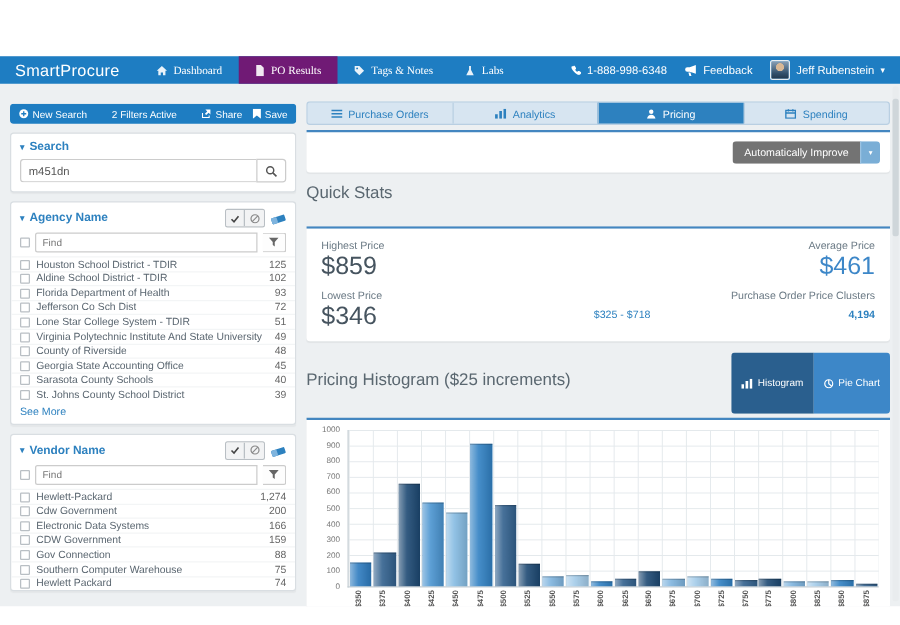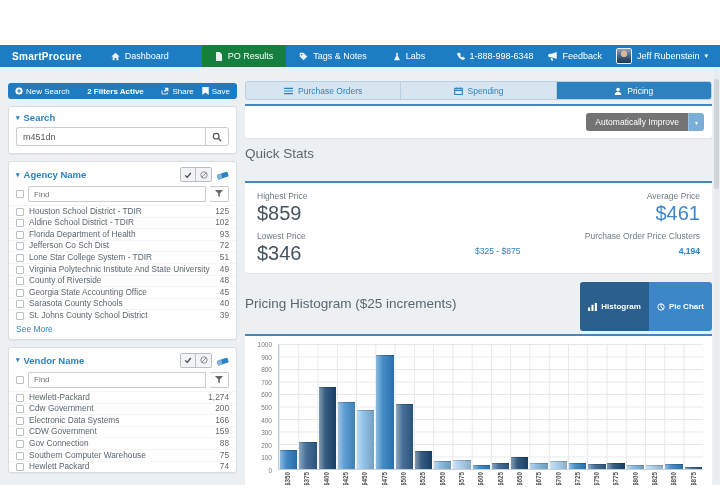--- a/index.html
+++ b/index.html
@@ -1,36 +1,36 @@
 <!DOCTYPE html>
 <html><head>
 <meta charset="utf-8">
 <style>
   * { box-sizing: border-box; margin: 0; padding: 0; }
   html,body { width:720px; height:500px; background:#fff; font-family:"Liberation Sans",sans-serif; overflow:hidden; }
   .app { position:absolute; top:45px; left:0; width:720px; height:440px; background:#edf0f2; }
 
   
   .navbar { position:absolute; top:0; left:0; right:0; height:22px; background:#1e7dc2; display:flex; align-items:center; color:#fff; }
-  .brand { font-size:10px; font-weight:bold; padding:0 16px 0 12px; letter-spacing:.3px; }
+  .brand { font-size:13px; font-weight:normal; padding:0 16px 0 12px; letter-spacing:.3px; }
   .nav-items { display:flex; height:100%; }
-  .nav-item { display:flex; align-items:center; gap:5px; padding:1px 13px; font-size:9px; height:100%; cursor:pointer; }
-  .nav-item.active { background:#15803d;margin-left:20px; }
+  .nav-item { display:flex; align-items:center; gap:5px; padding:1px 13px; font-size:9px; height:100%; cursor:pointer;font-family:Liberation Serif, serif; }
+  .nav-item.active { background:#701a75; }
   .nav-item .icon { display:flex; opacity:.9; }
   .nav-right { margin-left:auto; display:flex; align-items:center; gap:14px; padding-right:12px; font-size:9px; }
   .nav-right .nr { display:flex; align-items:center; gap:5px; }
   .avatar { width:16px; height:16px; border-radius:2px; background:
       radial-gradient(circle at 50% 34%, #d8b896 0 26%, transparent 30%),
       linear-gradient(180deg,#8aa0b5 0%,#33506b 70%,#23394e 100%); border:1px solid #e8eef3; }
   .caret { font-size:7px; }
 
   
   .sidebar { position:absolute; left:8px; top:38px; width:229px; bottom:0; overflow:hidden; }
   .filter-actions { height:16px; background:#1e7dc2; border-radius:3px; color:#fff; display:flex; align-items:center; font-size:8px; padding:0 7px; gap:8px; }
-  .fa-center { flex:1; text-align:center;font-weight:bold; }
+  .fa-center { flex:1; text-align:center; }
   .fa-btn { display:flex; align-items:center; gap:3px; cursor:pointer; }
   .panel { background:#fff; border:1px solid #d9dee2; border-radius:3px; margin-top:7px; box-shadow:0 1px 1px rgba(0,0,0,.04); }
   .panel-header { display:flex; align-items:center; gap:4px; padding:5px 7px 4px; font-size:9.5px; font-weight:bold; color:#2d81bf; }
   .ph-caret { font-size:7px; color:#2d81bf; }
   .hdr-controls { margin-left:auto; display:flex; align-items:center; gap:4px; }
   .btn-group { display:flex; border:1px solid #b9bfc4; border-radius:2px; overflow:hidden; }
   .mini-btn { width:15px; height:13px; background:#f2f3f4; display:flex; align-items:center; justify-content:center; border-right:1px solid #b9bfc4; cursor:pointer; }
   .mini-btn:last-child { border-right:none; }
   .search-row { display:flex; padding:0 7px 7px; }
   .search-input { flex:1; height:19px; border:1px solid #ccc; border-right:none; border-radius:3px 0 0 3px; font-size:9px; padding:0 6px; color:#555; font-family:"Liberation Sans",sans-serif; }
@@ -61,21 +61,21 @@
   .stat-row { display:flex; justify-content:space-between; margin-bottom:6px; }
   .stat { }
   .stat.right { text-align:right; }
   .stat-label { font-size:8.5px; color:#6b7a85; margin-bottom:1px; }
   .stat-value { font-size:20px; color:#46545f; }
   .stat-value.blue { color:#3d87c8; }
   .clusters-vals { display:flex; justify-content:space-between; width:225px; margin-top:5px; font-size:8.5px; color:#2d81bf; }
   .clusters-count { font-weight:bold; }
   .hist-head { display:flex; align-items:flex-end; justify-content:space-between; margin-top:9px; padding-bottom:3px; }
   .toggle { display:flex; border-radius:3px; overflow:hidden; }
-  .tgl { display:flex; align-items:center; gap:4px; font-size:8px; padding:20px 8px; color:#fff; cursor:pointer;font-weight:bold; }
+  .tgl { display:flex; align-items:center; gap:4px; font-size:8px; padding:20px 8px; color:#fff; cursor:pointer; }
   .tgl.on { background:#2a5f8e; }
   .tgl.off { background:#3d87c8; }
 
   
   .chart-card { position:relative; height:192px; }
   .plot { position:absolute; left:33px; top:8px; right:9px; bottom:56px;
           border-left:1px solid #c5ced4; border-bottom:1px solid #c5ced4;
           background-image:
             linear-gradient(to right, #e4e9ec 1px, transparent 1px),
             linear-gradient(to bottom, #e4e9ec 1px, transparent 1px);
@@ -396,34 +396,42 @@
           <span class="icon">
             <svg width="9" height="8" viewBox="0 0 10 9">
               <path stroke="currentColor" stroke-width="1.4" d="M0 1.5h10M0 4.5h10M0 7.5h10"></path>
             </svg>
           </span>
           <span>Purchase Orders</span>
         </div>
         <div class="tab">
           <span class="icon">
             <svg width="9" height="8" viewBox="0 0 10 9">
-              <rect x="0.7" y="1.5" width="8.6" height="7" fill="none" stroke="currentColor" stroke-width="1.2"></rect>
-              <path stroke="currentColor" stroke-width="1.2" d="M0.7 3.8h8.6M3 0.5v2M7 0.5v2"></path>
-            </svg>
-          </span>
-          <span>Spending</span>
+              <path fill="currentColor" d="M0 5h2.4v4H0zM3.8 2h2.4v7H3.8zM7.6 0H10v9H7.6z"></path>
+            </svg>
+          </span>
+          <span>Analytics</span>
         </div>
         <div class="tab active">
           <span class="icon">
             <svg width="8" height="8" viewBox="0 0 10 10">
               <circle cx="5" cy="3" r="2.2" fill="currentColor"></circle>
               <path fill="currentColor" d="M.8 10c.4-2.6 2-4 4.2-4s3.8 1.4 4.2 4z"></path>
             </svg>
           </span>
           <span>Pricing</span>
+        </div>
+        <div class="tab">
+          <span class="icon">
+            <svg width="9" height="8" viewBox="0 0 10 9">
+              <rect x="0.7" y="1.5" width="8.6" height="7" fill="none" stroke="currentColor" stroke-width="1.2"></rect>
+              <path stroke="currentColor" stroke-width="1.2" d="M0.7 3.8h8.6M3 0.5v2M7 0.5v2"></path>
+            </svg>
+          </span>
+          <span>Spending</span>
         </div>
       </div>
 
     <div class="toolbar-card">
       <div class="auto-btn">
         <span class="ab-main">Automatically Improve</span>
         <span class="ab-caret">▾</span>
       </div>
     </div>
 
@@ -440,21 +448,21 @@
         </div>
       </div>
       <div class="stat-row" style="margin-bottom:2px;">
         <div class="stat">
           <div class="stat-label">Lowest Price</div>
           <div class="stat-value">$346</div>
         </div>
         <div class="stat right">
           <div class="stat-label">Purchase Order Price Clusters</div>
           <div class="clusters-vals">
-            <span>$325 - $875</span>
+            <span>$325 - $718</span>
             <span class="clusters-count">4,194</span>
           </div>
         </div>
       </div>
     </div>
 
     <div class="hist-head">
       <h2 class="section-h" style="margin-top:0;">Pricing Histogram ($25 increments)</h2>
       <div class="toggle">
           <div class="tgl on">

